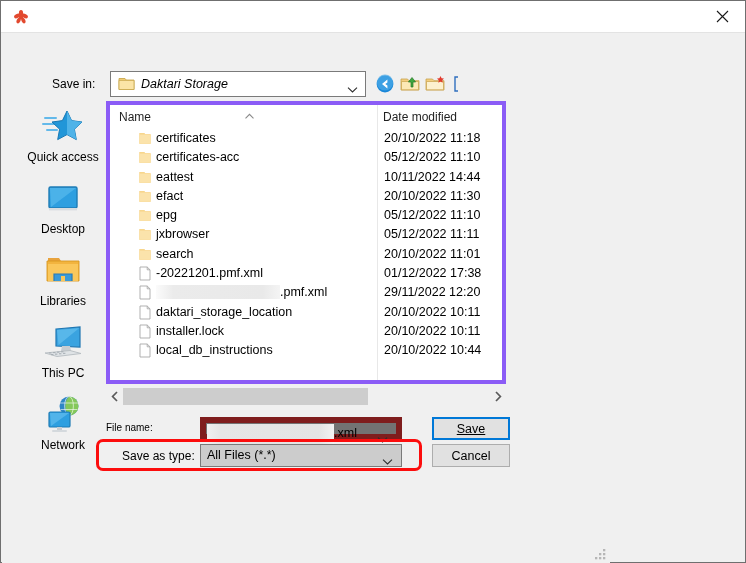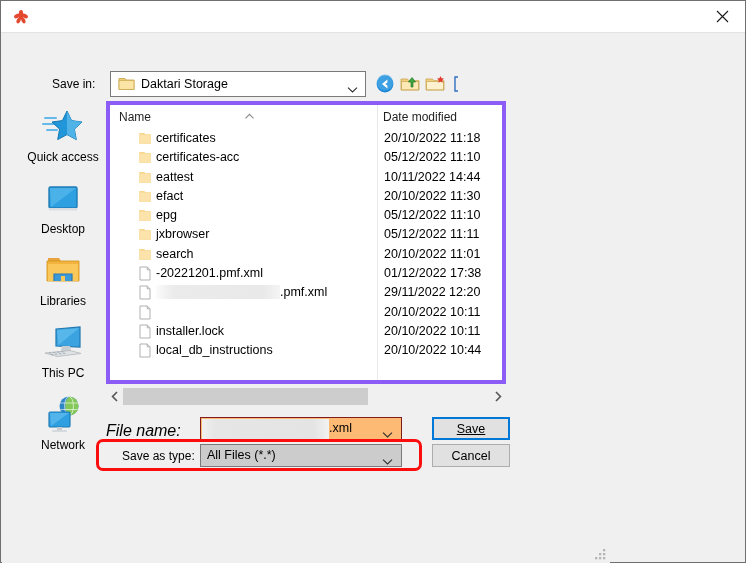--- a/index.html
+++ b/index.html
@@ -68,20 +68,21 @@
     color: #000;
     white-space: nowrap;
   }
   .savein-combo {
     position: absolute;
     left: 108px; top: 38px;
     width: 256px; height: 26px;
     box-sizing: border-box;
     background: #ffffff;
     border: 1px solid #7a7a7a;
+    font-style: italic;
   }
   .savein-combo .folder-ico {
     position: absolute;
     left: 7px; top: 4px;
     width: 17px; height: 16px;
   }
   .savein-combo .txt {
     position: absolute;
     left: 30px; top: 5px;
     font-size: 12.5px;
@@ -231,31 +232,30 @@
     position: absolute;
     left: 0; top: 0;
     width: 245px; height: 17px;
     background: #cdcdcd;
   }
 
   
   .fname-label {
     position: absolute;
     left: 104px; top: 389px;
-    font-size: 16px; color: #000;
-    white-space: nowrap;
-    font-style: italic;
+    font-size: 10px; color: #000;
+    white-space: nowrap;
   }
   .fname-combo {
     position: absolute;
     left: 198px; top: 384px;
     width: 202px; height: 23px;
     box-sizing: border-box;
-    background: #fdba74;
-    border: 1px solid #7f1d1d;
+    background: #737373;
+    border: 6px solid #7f1d1d;
     padding-left: 25px;
   }
   .fname-redact {
     position: absolute;
     left: 1px; top: 1px;
     width: 127px; height: 21px;
     background: linear-gradient(to right, #f0f0f0 0%, #e6e6e6 10%, #e4e4e4 88%, #f2f2f2 100%);
   }
   .fname-txt {
     position: absolute;
@@ -575,20 +575,21 @@
                 <path d="M9.2 1 V3.8 H12" fill="none" stroke="#a8a8a8" stroke-width="0.9"></path>
               </svg></span>
             <span class="nm"><span class="redact-inline"></span>.pmf.xml</span>
             <span class="dt">29/11/2022 12:20</span>
           </div>
           <div class="row">
             <span class="ico"><svg width="14" height="15" viewBox="0 0 14 15">
                 <path d="M2 1 h7.2 L12 3.8 V14 H2 Z" fill="#ffffff" stroke="#a8a8a8" stroke-width="0.9"></path>
                 <path d="M9.2 1 V3.8 H12" fill="none" stroke="#a8a8a8" stroke-width="0.9"></path>
               </svg></span>
+            <span class="nm">daktari_storage_location</span>
             <span class="dt">20/10/2022 10:11</span>
           </div>
           <div class="row">
             <span class="ico"><svg width="14" height="15" viewBox="0 0 14 15">
                 <path d="M2 1 h7.2 L12 3.8 V14 H2 Z" fill="#ffffff" stroke="#a8a8a8" stroke-width="0.9"></path>
                 <path d="M9.2 1 V3.8 H12" fill="none" stroke="#a8a8a8" stroke-width="0.9"></path>
               </svg></span>
             <span class="nm">installer.lock</span>
             <span class="dt">20/10/2022 10:11</span>
           </div>

